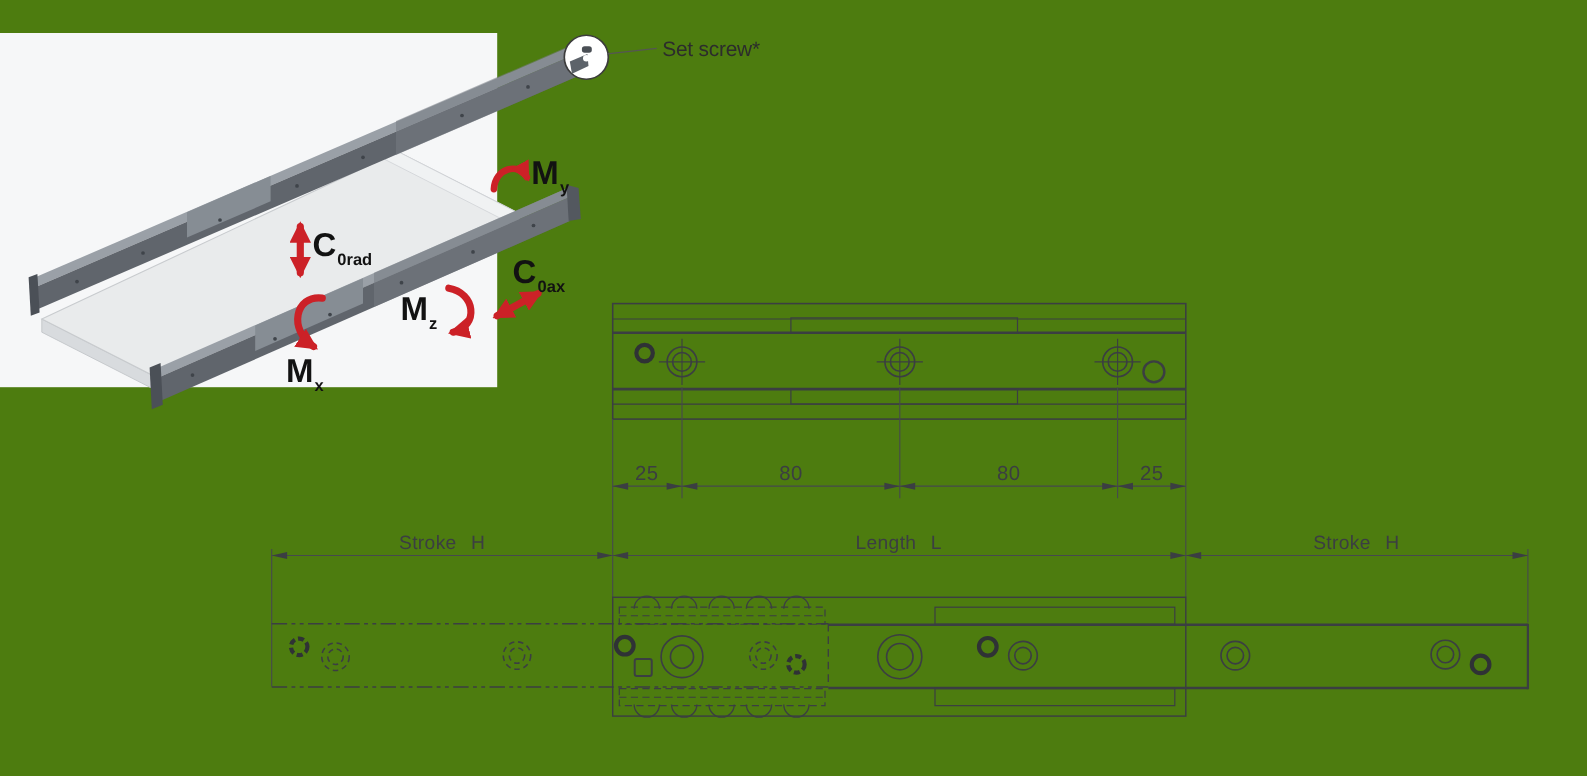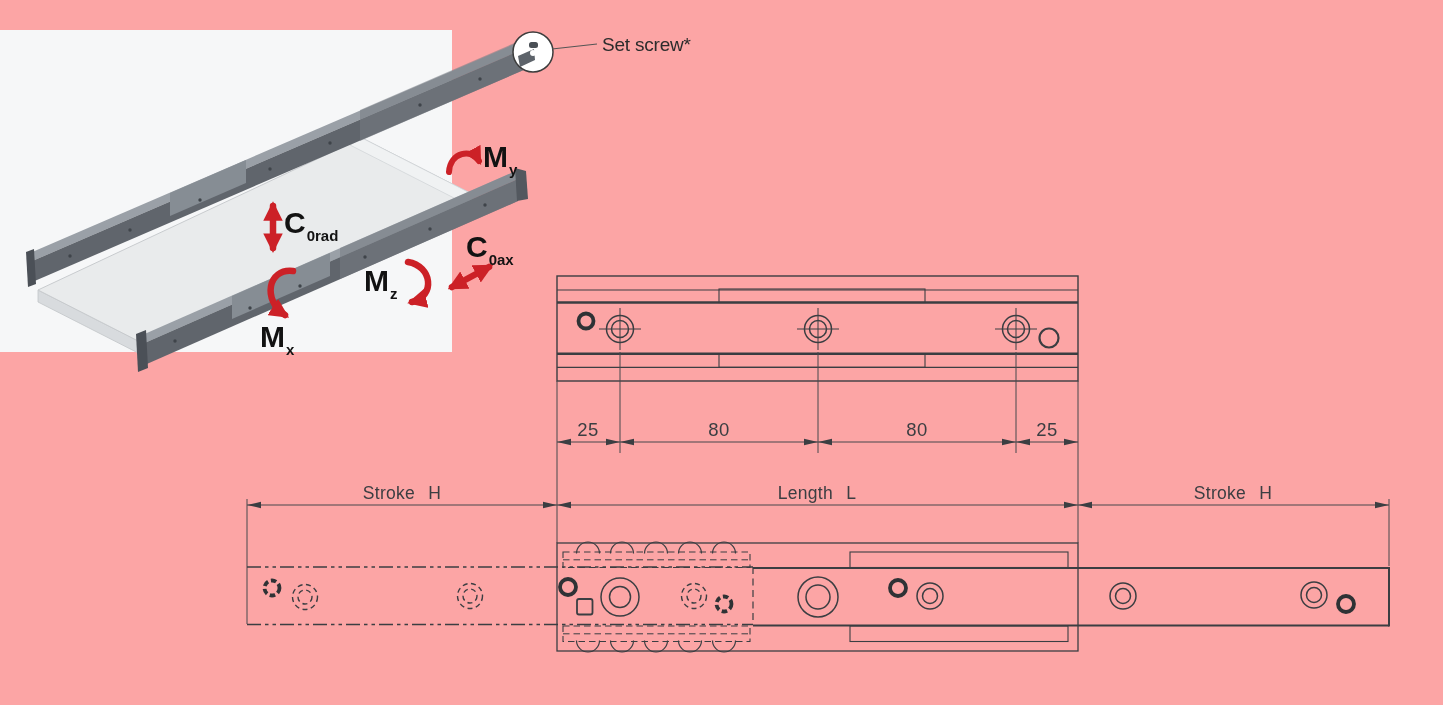--- a/index.html
+++ b/index.html
@@ -1,16 +1,16 @@
 <!DOCTYPE html>
 <html><head>
 <meta charset="utf-8">
 <style>
   html,body{margin:0;padding:0;background:#ffffff;}
-  .stage{position:relative;width:1443px;height:705px;background:#fca5a5;overflow:hidden;
+  .stage{position:relative;width:1443px;height:705px;background:#4d7c0f;overflow:hidden;
          font-family:"Liberation Sans", sans-serif;text-decoration:underline;}
   svg{display:block;}
   text{font-family:"Liberation Sans", sans-serif;}
   .dimlabel{font-size:17.5px;fill:#3b3e42;letter-spacing:.3px;word-spacing:8px;}
   .dimnum{font-size:18.5px;fill:#3b3e42;letter-spacing:.4px;}
   .callout-label{font-size:19px;fill:#2c2c2c;letter-spacing:-0.2px;}
   .loadmain{font-size:30px;font-weight:bold;fill:#121212;}
   .loadsub{font-size:15px;font-weight:bold;fill:#121212;}
   .tl{stroke:#3b3e42;fill:none;}
 </style>

